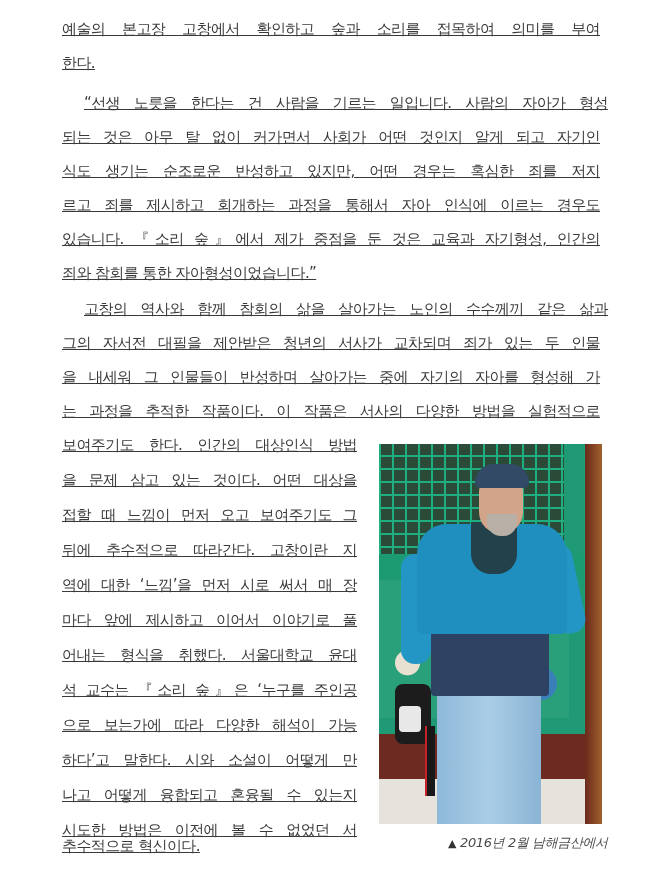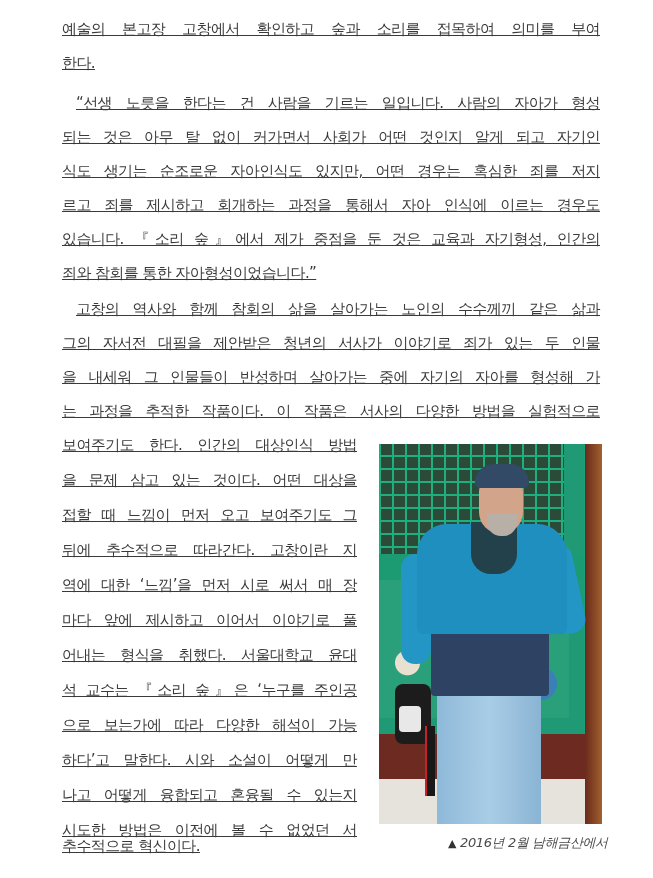--- a/index.html
+++ b/index.html
@@ -29,21 +29,21 @@
     font-size: 15px;
     white-space: nowrap;
     letter-spacing: -0.6px;
     text-align: justify;
     text-align-last: justify;
     text-decoration: underline;
   }
   .line.full { width: 538px; }
   .line.narrow { width: 295px; }
   .line.last { text-align-last: left; }
-  .line.indent { left: 14px; }
+  .line.indent { left: 22px; }
   .line.indent.full { width: 524px; }
 
   
   .photo {
     position: absolute;
     left: 379px;
     top: 444px;
     width: 223px;
     height: 380px;
     overflow: hidden;
@@ -205,27 +205,27 @@
 </style>
 </head>
 <body>
 
 <div class="page">
   <div class="line full" style="top:0px">예술의 본고장 고창에서 확인하고 숲과 소리를 접목하여 의미를 부여</div>
   <div class="line full last" style="top:34px">한다.</div>
 
   <div class="line full indent" style="top:74px">“선생 노릇을 한다는 건 사람을 기르는 일입니다. 사람의 자아가 형성</div>
   <div class="line full" style="top:108px">되는 것은 아무 탈 없이 커가면서 사회가 어떤 것인지 알게 되고 자기인</div>
-  <div class="line full" style="top:142px">식도 생기는 순조로운 자아인식도 있지만, 어떤 경우는 혹심한 죄를 저지</div>
+  <div class="line full" style="top:142px">식도 생기는 순조로운 반성하고 있지만, 어떤 경우는 혹심한 죄를 저지</div>
   <div class="line full" style="top:176px">르고 죄를 제시하고 회개하는 과정을 통해서 자아 인식에 이르는 경우도</div>
   <div class="line full" style="top:210px">있습니다. 『소리 숲』에서 제가 중점을 둔 것은 교육과 자기형성, 인간의</div>
   <div class="line full last" style="top:244px">죄와 참회를 통한 자아형성이었습니다.”</div>
 
   <div class="line full indent" style="top:280px">고창의 역사와 함께 참회의 삶을 살아가는 노인의 수수께끼 같은 삶과</div>
-  <div class="line full" style="top:314px">그의 자서전 대필을 제안받은 청년의 서사가 이야기로 죄가 있는 두 인물</div>
+  <div class="line full" style="top:314px">그의 자서전 대필을 제안받은 청년의 서사가 교차되며 죄가 있는 두 인물</div>
   <div class="line full" style="top:348px">을 내세워 그 인물들이 반성하며 살아가는 중에 자기의 자아를 형성해 가</div>
   <div class="line full" style="top:382px">는 과정을 추적한 작품이다. 이 작품은 서사의 다양한 방법을 실험적으로</div>
 
   <div class="line narrow" style="top:416px">보여주기도 한다. 인간의 대상인식 방법</div>
   <div class="line narrow" style="top:451px">을 문제 삼고 있는 것이다. 어떤 대상을</div>
   <div class="line narrow" style="top:486px">접할 때 느낌이 먼저 오고 보여주기도 그</div>
   <div class="line narrow" style="top:521px">뒤에 추수적으로 따라간다. 고창이란 지</div>
   <div class="line narrow" style="top:556px">역에 대한 ‘느낌’을 먼저 시로 써서 매 장</div>
   <div class="line narrow" style="top:591px">마다 앞에 제시하고 이어서 이야기로 풀</div>
   <div class="line narrow" style="top:626px">어내는 형식을 취했다. 서울대학교 윤대</div>

